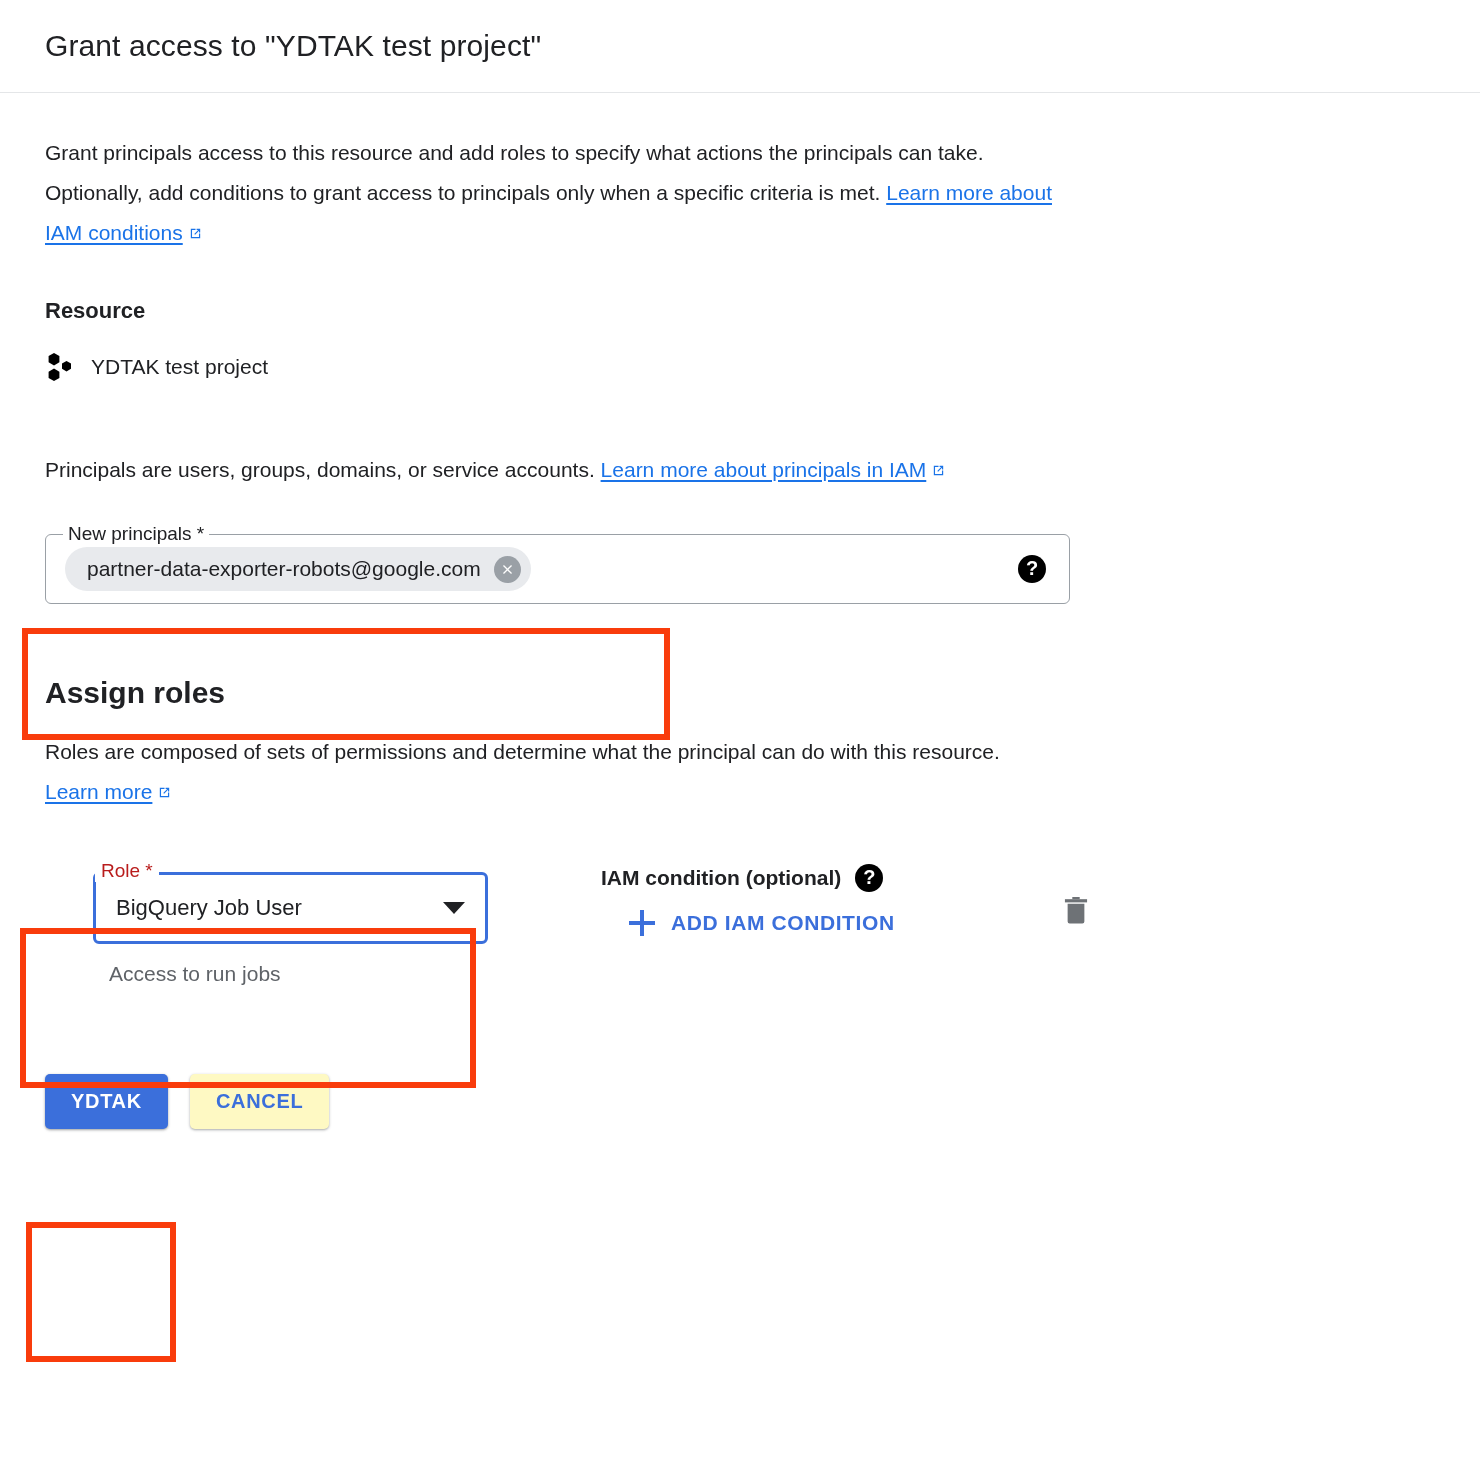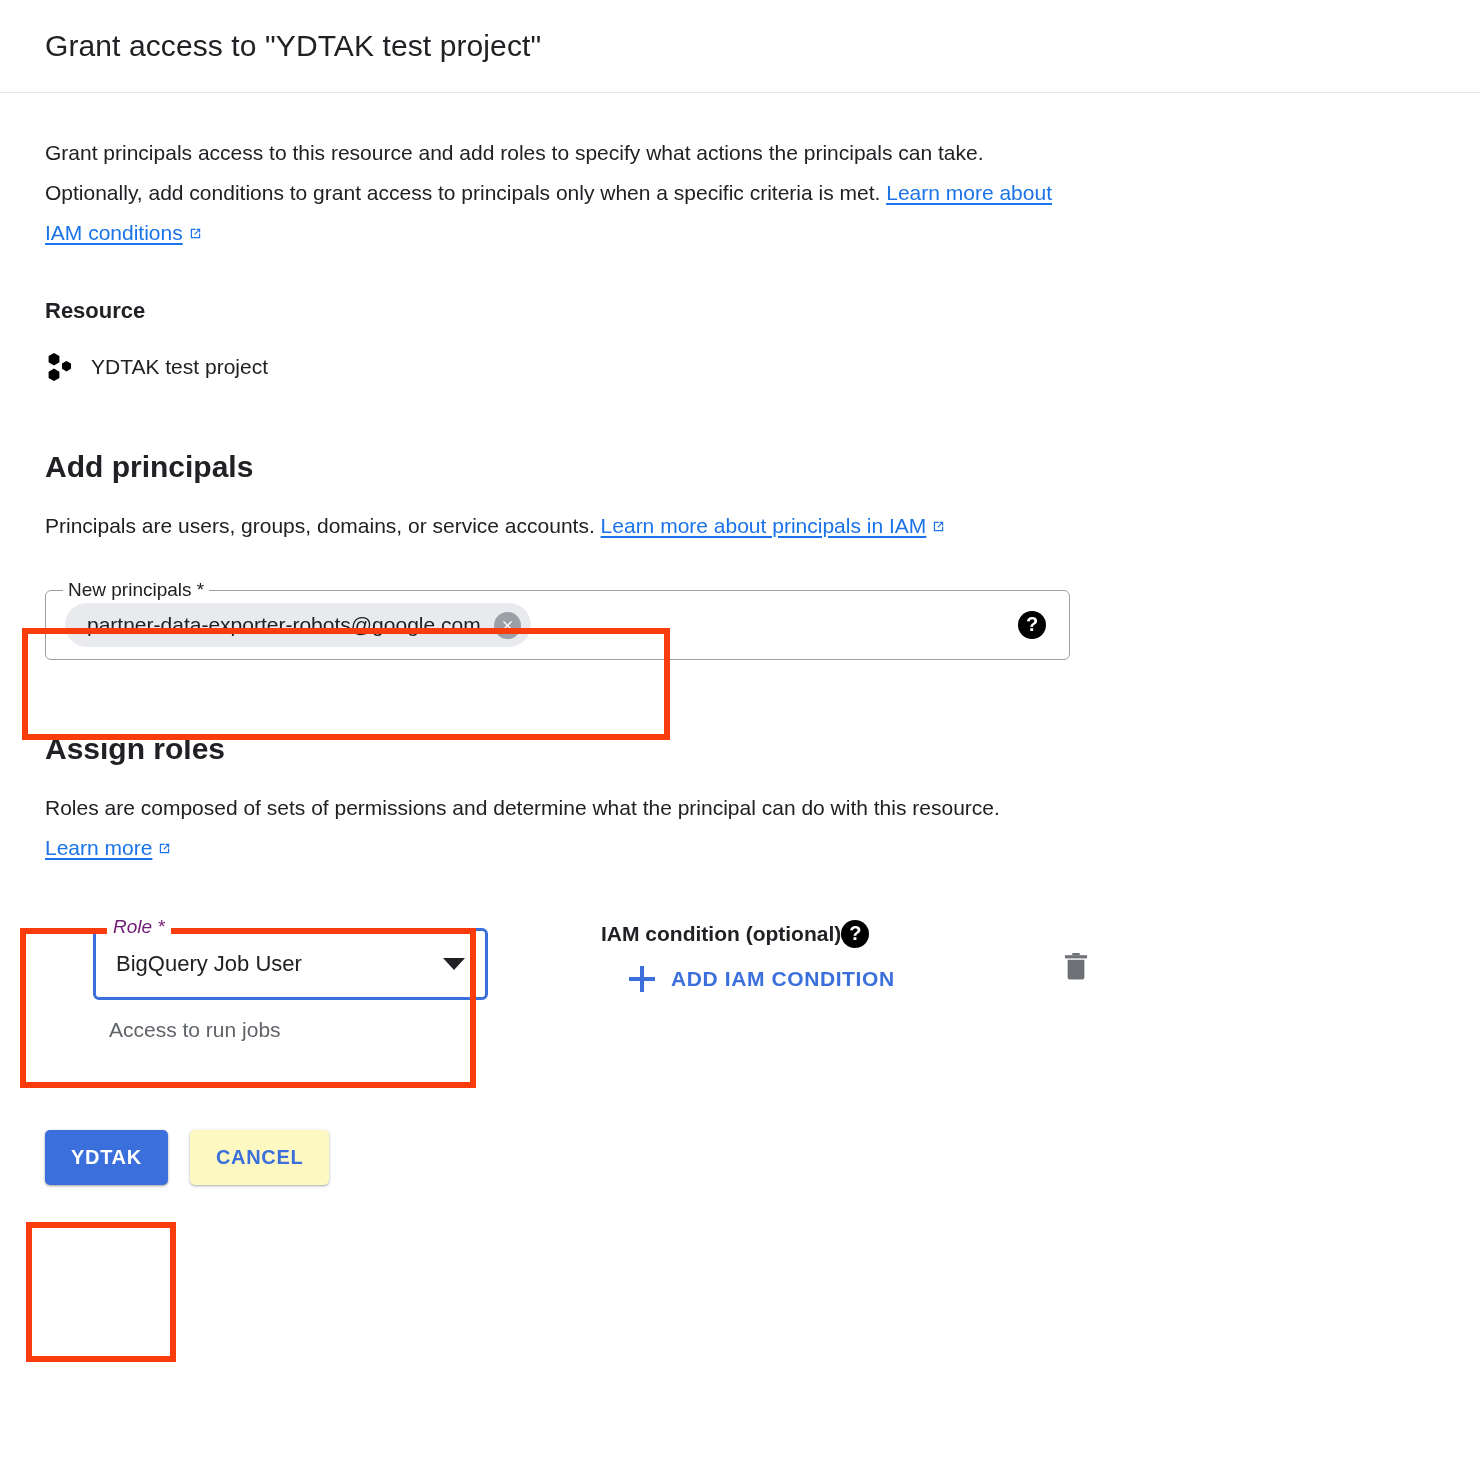--- a/index.html
+++ b/index.html
@@ -221,29 +221,28 @@
     box-sizing: border-box;
     display: flex;
     align-items: center;
     padding: 16px 20px;
     cursor: pointer;
     background: #ffffff;
   }
   .select-notch {
     position: absolute;
     top: -12px;
-    left: 14px;
+    left: 2px;
     background: #ffffff;
     padding: 0 6px;
     font-size: 19px;
-    color: #701a75;
+    color: #b91c1c;
     line-height: 22px;
     white-space: nowrap;
     z-index: 2;
-    font-style: italic;
   }
   .select-value {
     font-size: 22px;
     color: #202124;
     flex: 1 1 auto;
   }
   .select-arrow {
     width: 0;
     height: 0;
     border-left: 11px solid transparent;
@@ -260,20 +259,21 @@
   }
 
   .condition-col {
     position: absolute;
     left: 556px;
     top: 10px;
   }
   .condition-label-row {
     display: flex;
     align-items: center;
+    gap: 14px;
   }
   .condition-label {
     font-size: 21px;
     font-weight: 700;
     color: #202124;
   }
   .text-btn {
     display: inline-flex;
     align-items: center;
     color: #3b6fdb;
@@ -383,21 +383,20 @@
           <polygon points="9,3 14.4,6.1 14.4,12.3 9,15.4 3.6,12.3 3.6,6.1" fill="#000"></polygon>
           <polygon points="9,18.6 14.4,21.7 14.4,27.9 9,31 3.6,27.9 3.6,21.7" fill="#000"></polygon>
           <polygon points="21.5,11 26,13.6 26,18.8 21.5,21.4 17,18.8 17,13.6" fill="#000"></polygon>
         </svg>
       </span>
       <span class="resource-name">YDTAK test project</span>
     </div>
   </div>
 
   <div class="principals-block">
-    <h2 class="section-heading big">Add principals</h2>
     <p class="principals-desc">
       <span>Principals are users, groups, domains, or service accounts.</span>
       <a class="link"><span>Learn more about principals in IAM</span></a><span class="ext-icon"><svg width="15" height="15" viewBox="0 0 16 16">
             <path d="M3 3 H8 V4.3 H4.3 V11.7 H11.7 V8 H13 V13 H3 Z" fill="#1a73e8"></path>
             <path d="M9.2 3 H13 V6.8 H11.75 V5.15 L7.6 9.3 L6.7 8.4 L10.85 4.25 H9.2 Z" fill="#1a73e8"></path>
           </svg></span>
     </p>
 
     <div class="field-wrap">
       <div class="outlined-field"></div>

